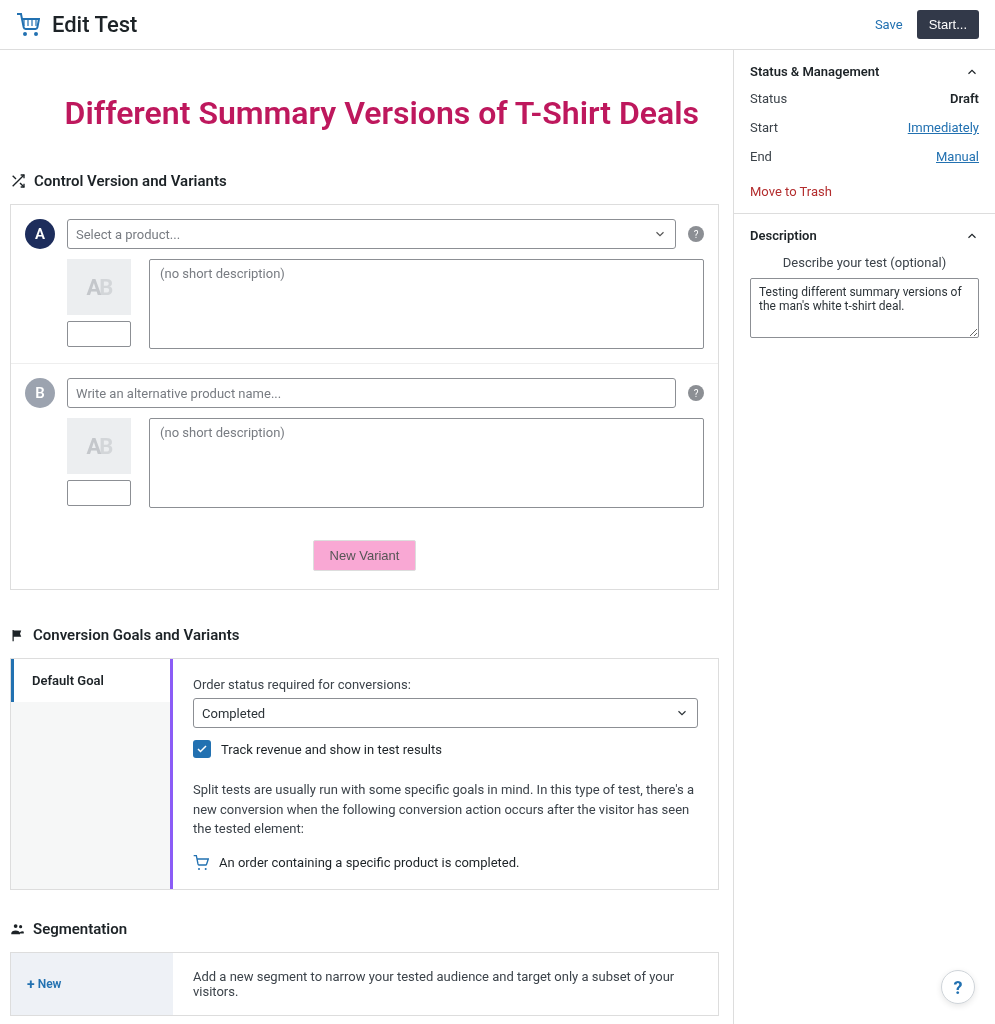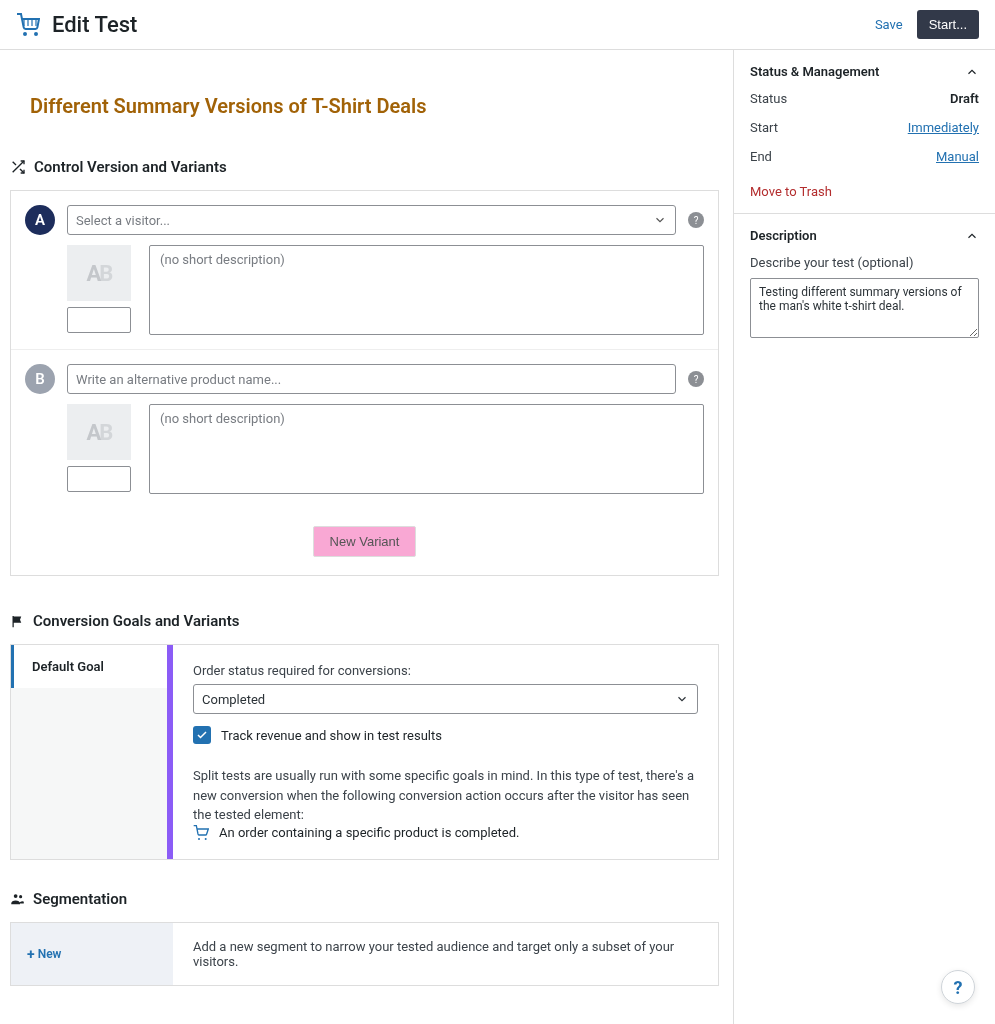--- a/index.html
+++ b/index.html
@@ -59,24 +59,25 @@
     flex: 1;
     padding: 20px 14px 20px 10px;
   }
   .sidebar {
     width: 262px;
     border-left: 1px solid #ddd;
     display: flex;
     flex-direction: column;
   }
   .test-title {
-    font-size: 20px;
-    font-weight: 600;
-    color: #a16207;
+    font-size: 32px;
+    font-weight: 600;
+    color: #be185d;
     padding: 24px 20px 40px 20px;
+    text-align: right;
   }
   .section-heading {
     display: flex;
     align-items: center;
     gap: 8px;
     font-size: 15px;
     font-weight: 600;
     color: #1d2327;
     margin: 0 0 14px 0;
   }
@@ -188,21 +189,21 @@
     font-size: 13px;
     cursor: pointer;
   }
   .goals-panel {
     border: 1px solid #ddd;
     display: flex;
   }
   .goals-left {
     width: 162px;
     background: #f6f7f7;
-    border-right: 6px solid #8b5cf6;
+    border-right: 3px solid #8b5cf6;
   }
   .goals-tab {
     background: #fff;
     border-left: 3px solid #2271b1;
     padding: 14px 18px;
     font-size: 13px;
     font-weight: 600;
   }
   .goals-right {
     flex: 1;
@@ -247,21 +248,21 @@
     display: flex;
     align-items: center;
     justify-content: center;
     color: #fff;
     font-size: 12px;
   }
   .info-text {
     color: #3c434a;
     font-size: 13px;
     line-height: 1.5;
-    margin-bottom: 0;
+    margin-bottom: 16px;
   }
   .conv-row {
     display: flex;
     align-items: center;
     gap: 10px;
     font-size: 13px;
   }
   .conv-row .cart-mini {
     color: #2271b1;
   }
@@ -314,20 +315,21 @@
   }
   .kv-row .k { color: #3c434a; }
   .kv-row .v-bold { font-weight: 600; }
   .kv-row .v-link { color: #2271b1; text-decoration: underline; cursor: pointer; }
   .trash-link { color: #b32d2e; font-size: 13px; cursor: pointer; }
   .side-label {
     font-size: 13px;
     color: #3c434a;
     margin-bottom: 8px;
     display: block;
+    text-align: center;
   }
   .side-textarea {
     width: 100%;
     border: 1px solid #8c8f94;
     border-radius: 2px;
     padding: 6px 8px;
     font-size: 12px;
     font-family: inherit;
     color: #2c3338;
     height: 60px;
@@ -396,21 +398,21 @@
         </span>
         <span>Control Version and Variants</span>
       </div>
 
       <div class="panel">
 
         <div class="variant">
           <div class="variant-row">
             <div class="badge a">A</div>
             <div class="select-ctl">
-              <span>Select a visitor...</span>
+              <span>Select a product...</span>
               <span class="chev">
                 <svg width="14" height="14" viewBox="0 0 24 24" fill="none" stroke="currentColor" stroke-width="2">
                     <polyline points="6 9 12 15 18 9"></polyline>
                   </svg>
               </span>
             </div>
             <div class="help-icon">?</div>
           </div>
           <div class="variant-body">
             <div class="thumb-col">

